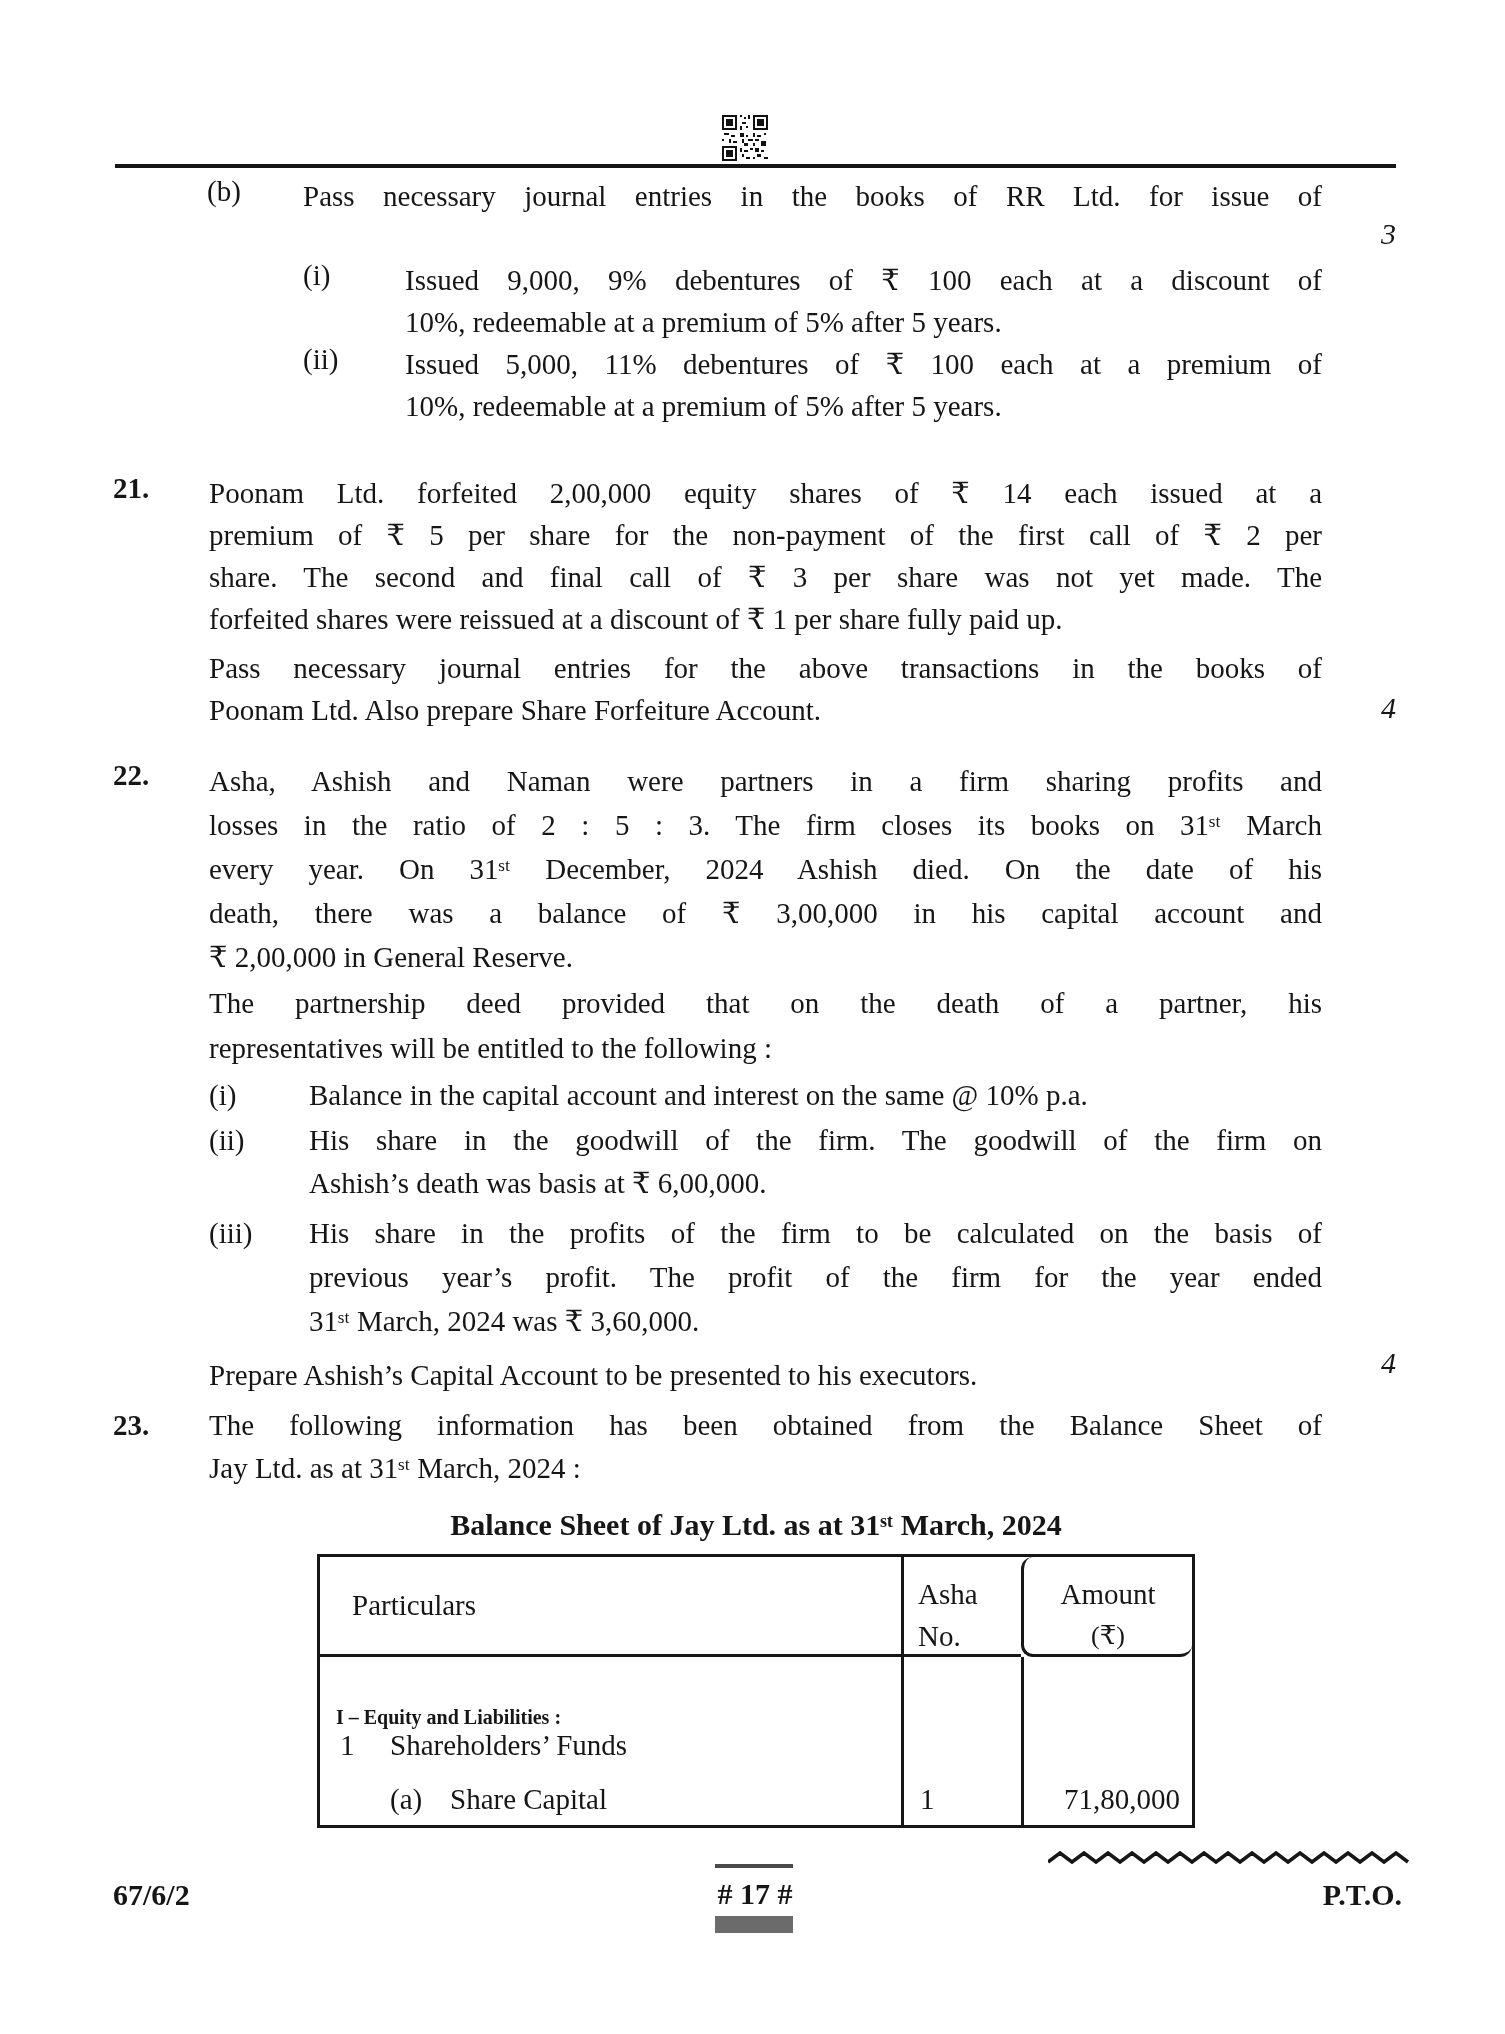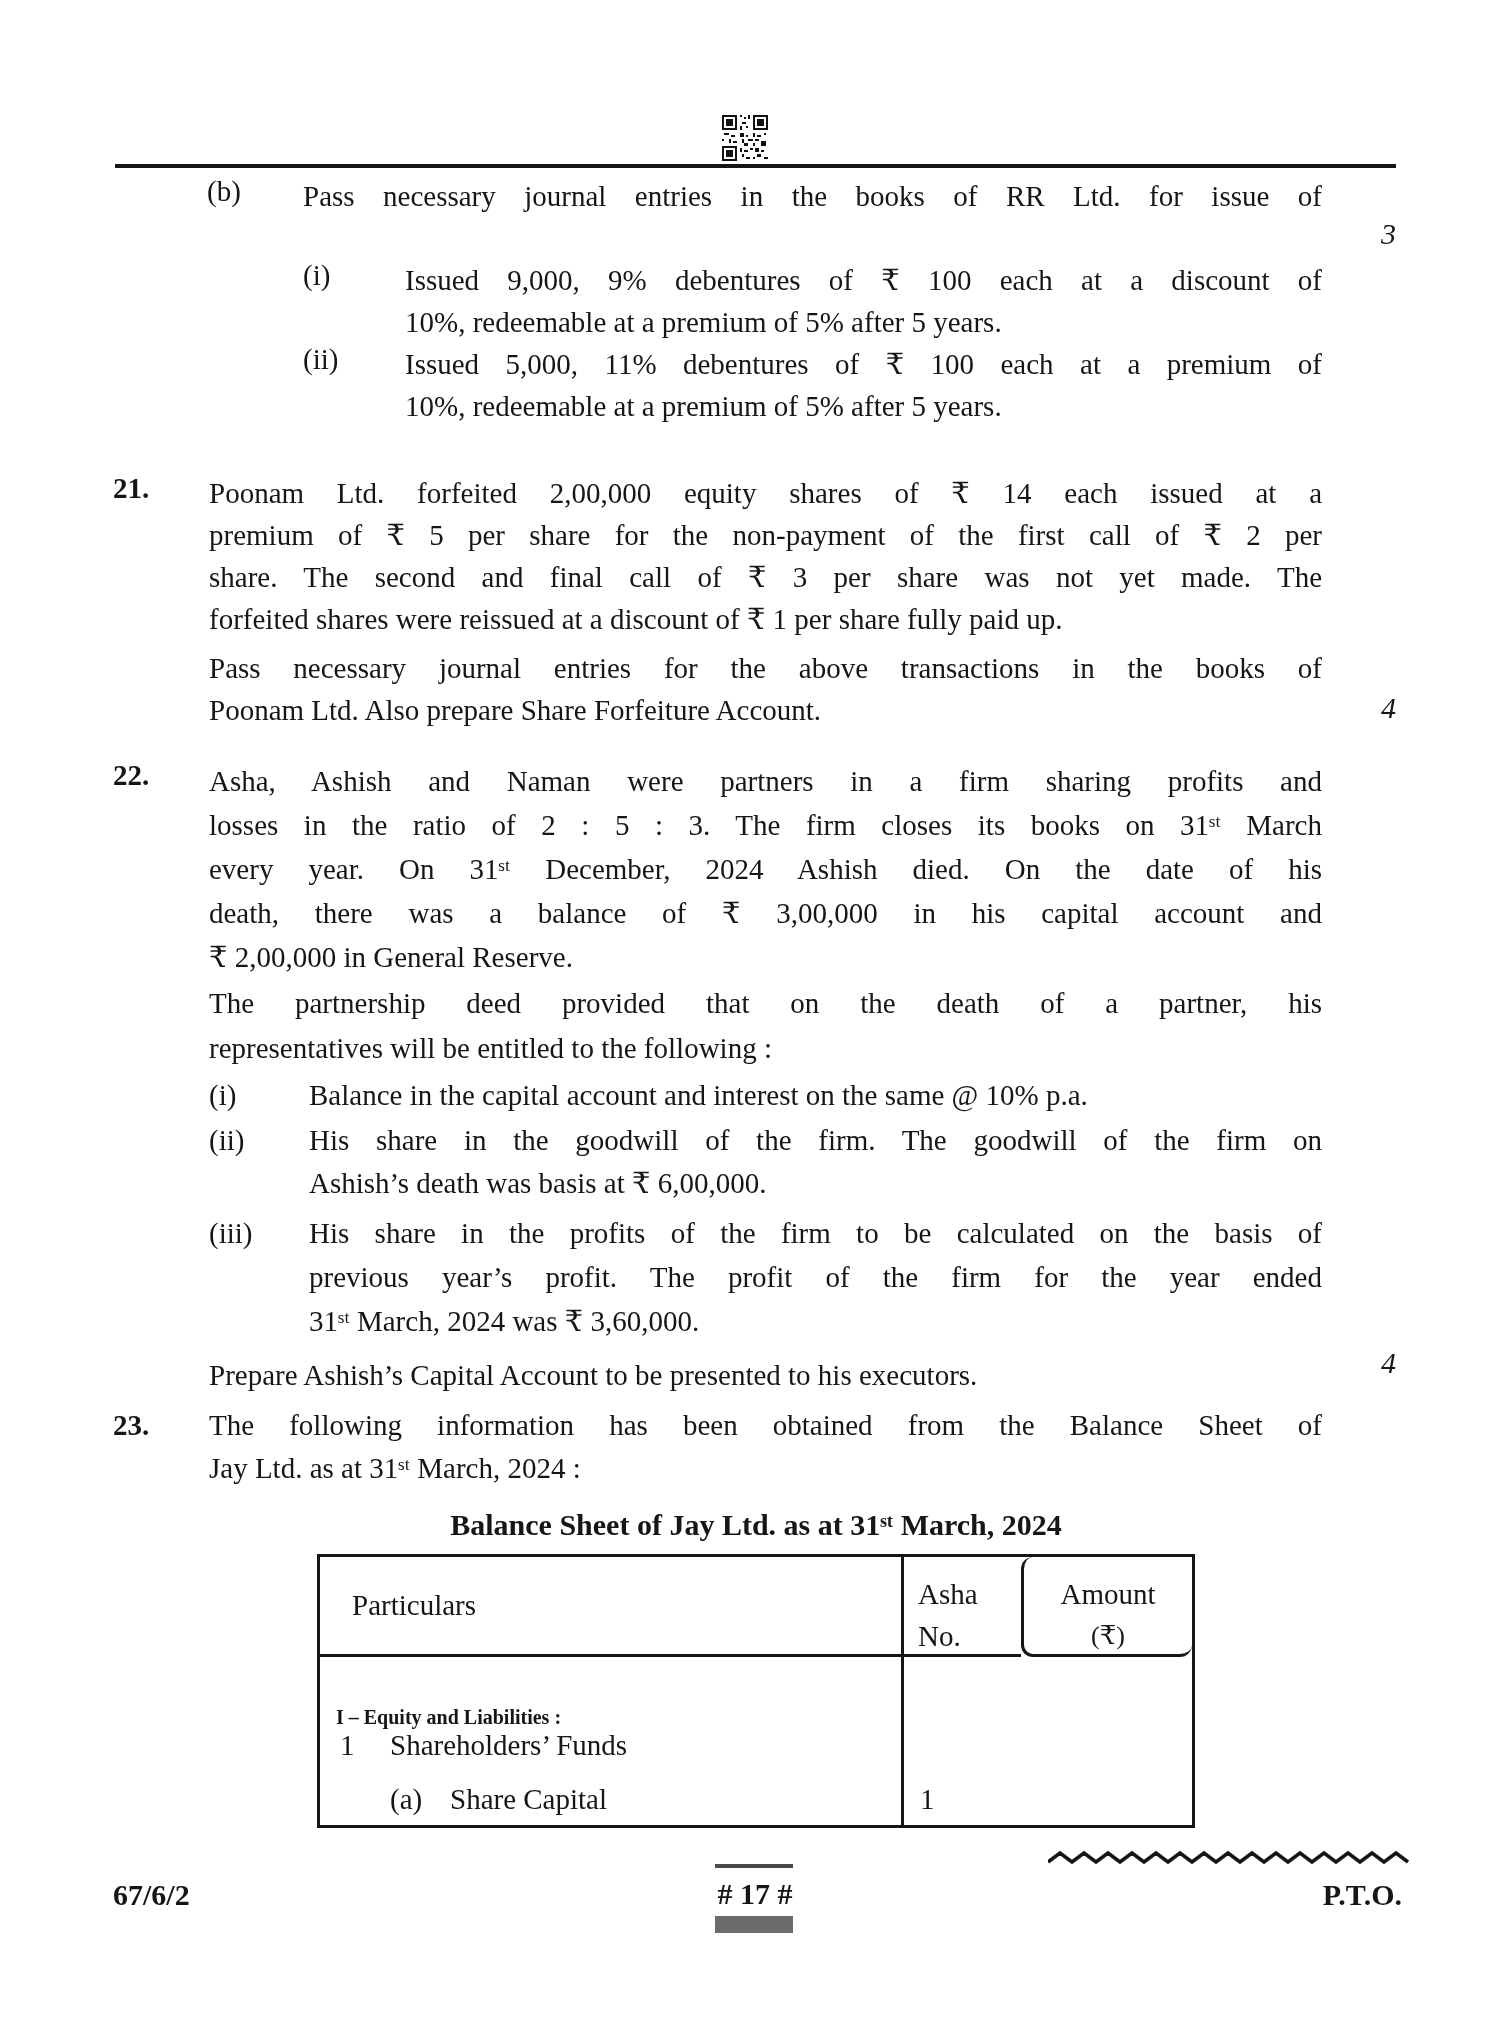--- a/index.html
+++ b/index.html
@@ -202,20 +202,23 @@
       <div class="bs-cell bs-body">
         <div class="bs-abs bold" style="left:16px; top:17px; font-size:20px;margin-top:32px;">I – Equity and Liabilities :</div>
         <div class="bs-abs" style="left:20px; top:72px;">1</div>
         <div class="bs-abs" style="left:70px; top:72px;">Shareholders’ Funds</div>
         <div class="bs-abs" style="left:70px; top:126px;">(a)</div>
         <div class="bs-abs" style="left:130px; top:126px;">Share Capital</div>
       </div>
       <div class="bs-cell bs-body bs-bl">
         <div class="bs-abs" style="left:16px; top:126px;">1</div>
       </div>
+      <div class="bs-cell bs-body bs-bl">
+        <div class="bs-abs" style="right:12px; top:126px;">71,80,000</div>
+      </div>
     </div>
   </div>
 
   <div class="abs" style="left:1048px; top:1847px;">
     <svg width="372" height="22" viewBox="0 0 372 22">
       <path d="M0 15 l12 -9 l12 9 l12 -9 l12 9 l12 -9 l12 9 l12 -9 l12 9 l12 -9 l12 9 l12 -9 l12 9 l12 -9 l12 9 l12 -9 l12 9 l12 -9 l12 9 l12 -9 l12 9 l12 -9 l12 9 l12 -9 l12 9 l12 -9 l12 9 l12 -9 l12 9 l12 -9 l12 9" fill="none" stroke="#161616" stroke-width="3.5"></path>
     </svg>
   </div>
 
   <div class="abs footer-text" style="left:113px; top:1878px;">67/6/2</div>

